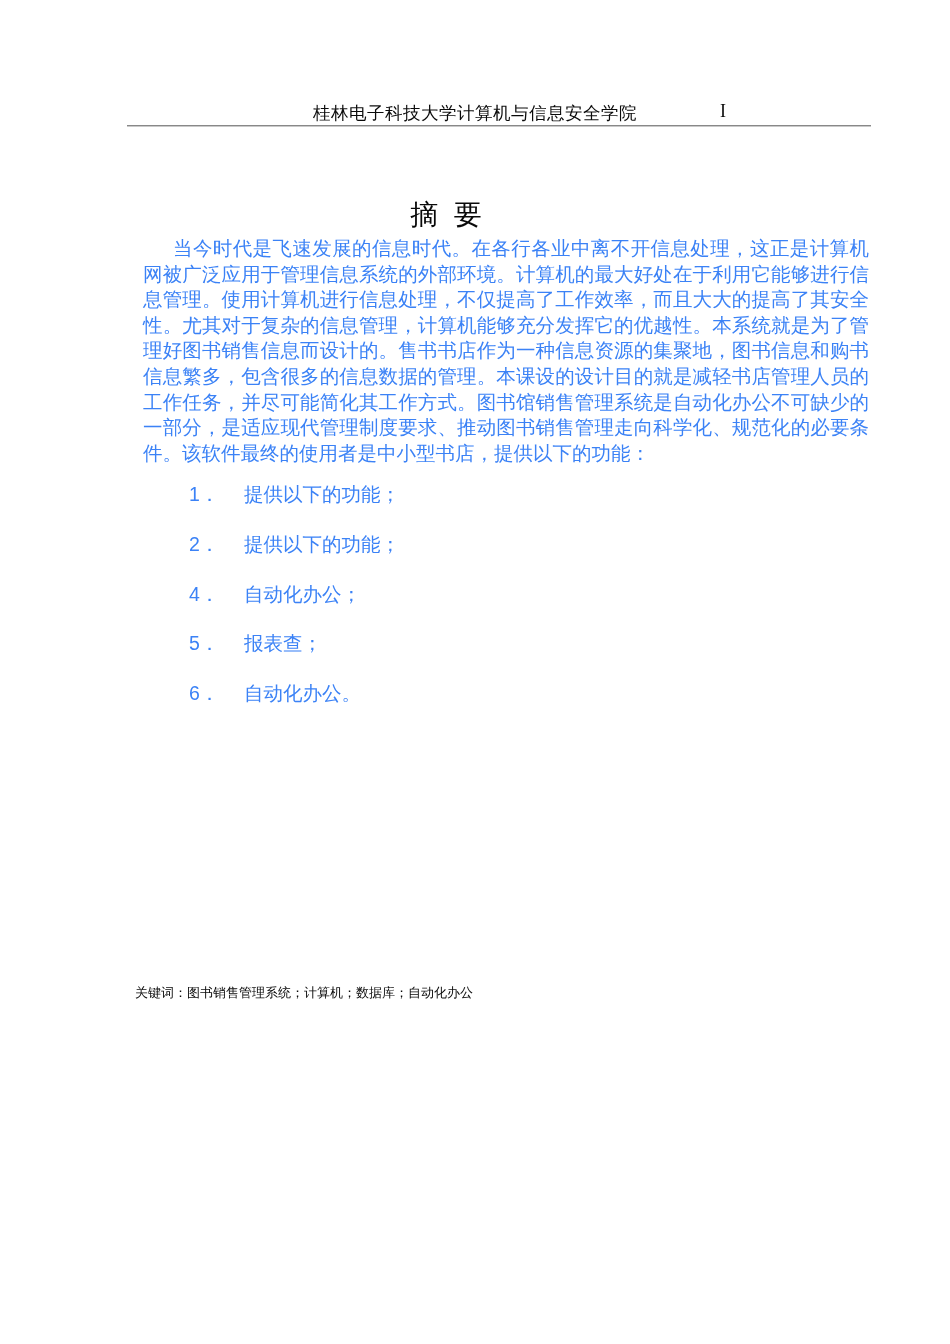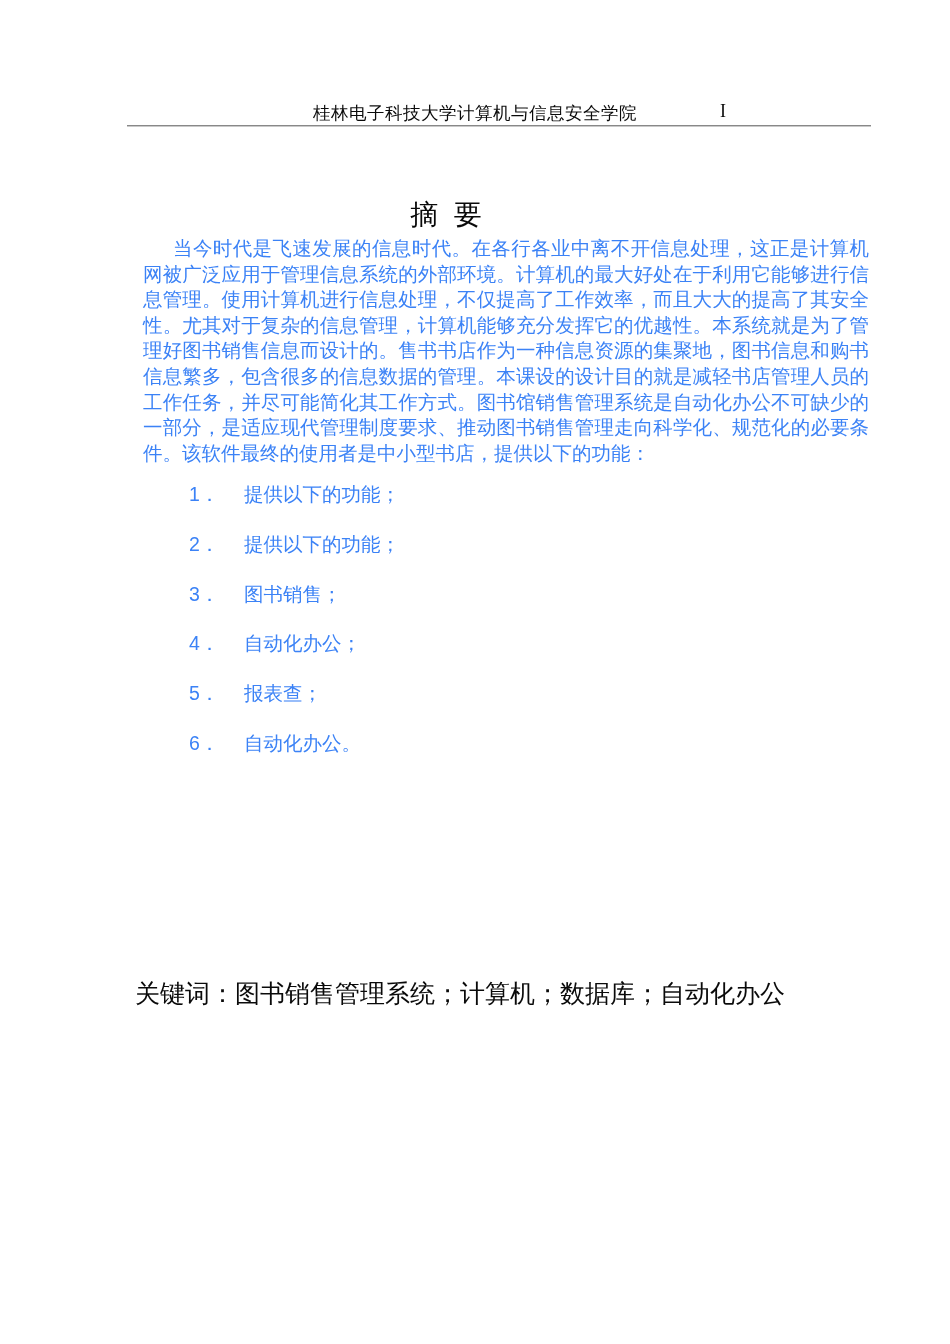--- a/index.html
+++ b/index.html
@@ -73,21 +73,21 @@
   }
   .feat-num {
     display: inline-block;
     width: 39px;
   }
   
   .keywords-line {
     position: absolute;
     top: 948px; left: 103px;
     width: 742px;
-    font-size: 25px;
+    font-size: 13px;
     line-height: 26px;
     color: #0a0a0a;
   }
   
   .bottom-smudge {
     position: absolute;
     left: 843px; top: 1337px;
     width: 92px; height: 5px;
     background: #f3f3ec;
     border-radius: 2px;
@@ -108,23 +108,20 @@
     <p class="abstract-para">当今时代是飞速发展的信息时代。在各行各业中离不开信息处理，这正是计算机网被广泛应用于管理信息系统的外部环境。计算机的最大好处在于利用它能够进行信息管理。使用计算机进行信息处理，不仅提高了工作效率，而且大大的提高了其安全性。尤其对于复杂的信息管理，计算机能够充分发挥它的优越性。本系统就是为了管理好图书销售信息而设计的。售书书店作为一种信息资源的集聚地，图书信息和购书信息繁多，包含很多的信息数据的管理。本课设的设计目的就是减轻书店管理人员的工作任务，并尽可能简化其工作方式。图书馆销售管理系统是自动化办公不可缺少的一部分，是适应现代管理制度要求、推动图书销售管理走向科学化、规范化的必要条件。该软件最终的使用者是中小型书店，提供以下的功能：</p>
 
     <div class="feature-list">
       <div class="feat-row">
         <span class="feat-num">1．</span><span>提供以下的功能；</span>
       </div>
       <div class="feat-row">
         <span class="feat-num">2．</span><span>提供以下的功能；</span>
       </div>
       <div class="feat-row">
-        <span class="feat-num">3．</span><span>图书销售；</span>
-      </div>
-      <div class="feat-row">
         <span class="feat-num">4．</span><span>自动化办公；</span>
       </div>
       <div class="feat-row">
         <span class="feat-num">5．</span><span>报表查；</span>
       </div>
       <div class="feat-row">
         <span class="feat-num">6．</span><span>自动化办公。</span>
       </div>
     </div>
   </div>

